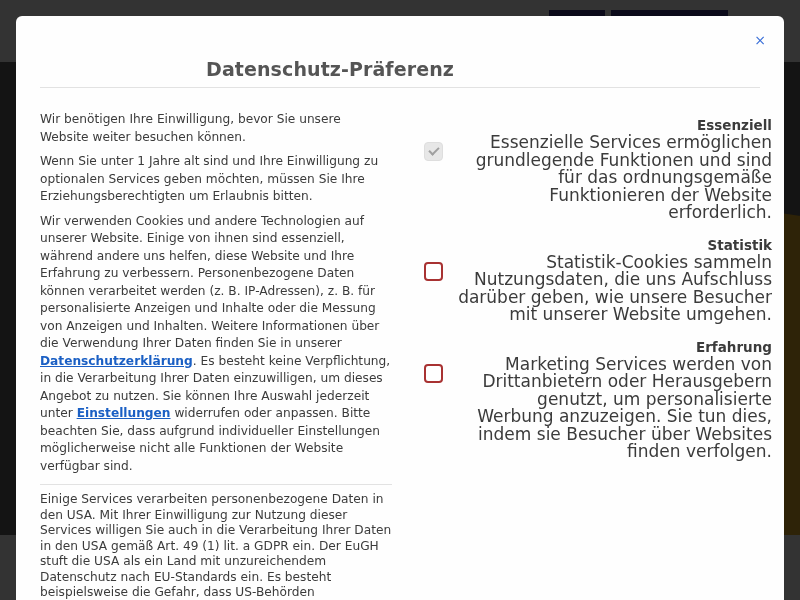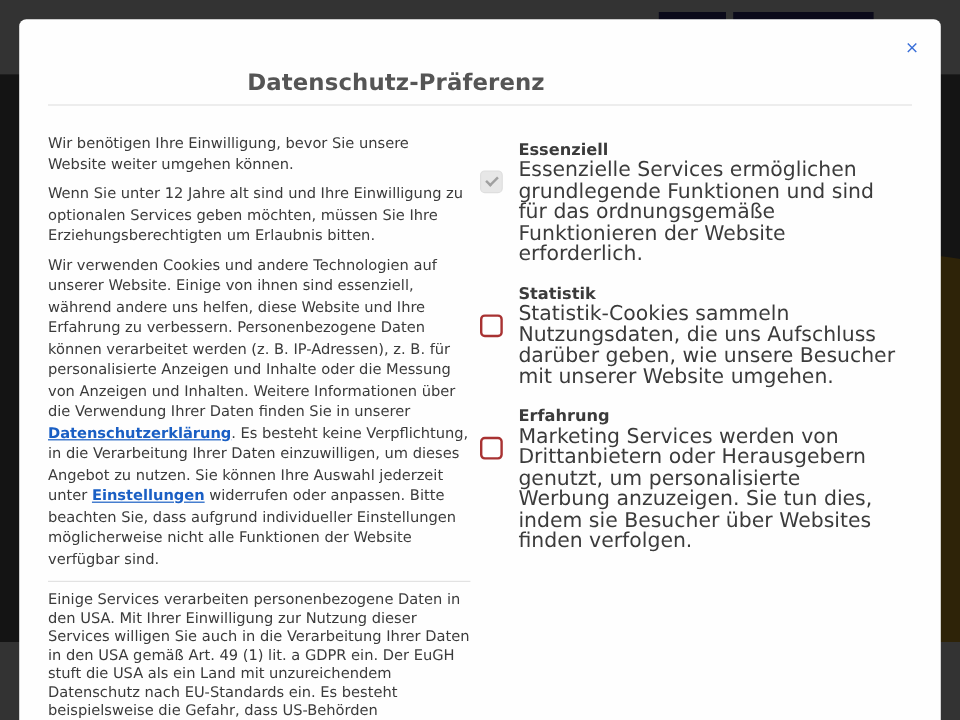--- a/index.html
+++ b/index.html
@@ -31,21 +31,21 @@
 
     .left-col {
       position:absolute; left:24px; top:95px; width:352px;
       font-size:12.2px; line-height:17.5px; color:#3b3b3b;
     }
     .left-col p { margin:0 0 7px 0; }
     .left-col a { color:#1a5fc4; font-weight:bold; }
     .left-rule { height:1px; background:#e2e2e2; margin:9px 0 7px 0; }
     .left-col p.usa { line-height:15.5px; }
 
-    .right-col { position:absolute; left:384px; top:100px; width:348px; }
+    .right-col { position:absolute; left:408px; top:100px; width:348px;text-align:right; }
     .cat { position:relative; padding-left:32px; margin-bottom:14px; }
     .cat-title { font-size:13.5px; font-weight:bold; color:#3b3b3b; line-height:18px; }
     .cat-desc { font-size:17px; line-height:17.5px; color:#3b3b3b; }
     .cb {
       position:absolute; left:0; width:16px; height:16px; border-radius:4px; box-sizing:border-box;
     }
     .cb.checked { background:#e7e7e7; border:1px solid #dedede; top:26px; width:19px; height:19px; }
     .cb.checked::after {
       content:""; position:absolute; left:6px; top:2px; width:4px; height:8px;
       border:solid #a0a0a0; border-width:0 2px 2px 0; transform:rotate(45deg);
@@ -64,22 +64,22 @@
 <div class="bg-footer"></div>
 
 <div class="modal">
   <div class="modal-title">Datenschutz-Präferenz</div>
   <div class="close-btn">
     <span>×</span>
   </div>
   <div class="title-rule"></div>
 
   <div class="left-col">
-    <p>Wir benötigen Ihre Einwilligung, bevor Sie unsere Website weiter umgehen können.</p>
-    <p>Wenn Sie unter 12 Jahre alt sind und Ihre Einwilligung zu optionalen Services geben möchten, müssen Sie Ihre Erziehungsberechtigten um Erlaubnis bitten.</p>
+    <p>Wir benötigen Ihre Einwilligung, bevor Sie unsere Website weiter besuchen können.</p>
+    <p>Wenn Sie unter 1 Jahre alt sind und Ihre Einwilligung zu optionalen Services geben möchten, müssen Sie Ihre Erziehungsberechtigten um Erlaubnis bitten.</p>
     <p><span>Wir verwenden Cookies und andere Technologien auf unserer Website. Einige von ihnen sind essenziell, während andere uns helfen, diese Website und Ihre Erfahrung zu verbessern. Personenbezogene Daten können verarbeitet werden (z. B. IP-Adressen), z. B. für personalisierte Anzeigen und Inhalte oder die Messung von Anzeigen und Inhalten. Weitere Informationen über die Verwendung Ihrer Daten finden Sie in unserer </span><a href="#">Datenschutzerklärung</a><span>. Es besteht keine Verpflichtung, in die Verarbeitung Ihrer Daten einzuwilligen, um dieses Angebot zu nutzen. Sie können Ihre Auswahl jederzeit unter </span><a href="#">Einstellungen</a><span> widerrufen oder anpassen. Bitte beachten Sie, dass aufgrund individueller Einstellungen möglicherweise nicht alle Funktionen der Website verfügbar sind.</span></p>
     <div class="left-rule"></div>
     <p class="usa">Einige Services verarbeiten personenbezogene Daten in den USA. Mit Ihrer Einwilligung zur Nutzung dieser Services willigen Sie auch in die Verarbeitung Ihrer Daten in den USA gemäß Art. 49 (1) lit. a GDPR ein. Der EuGH stuft die USA als ein Land mit unzureichendem Datenschutz nach EU-Standards ein. Es besteht beispielsweise die Gefahr, dass US-Behörden personenbezogene Daten in Überwachungsprogrammen verarbeiten, ohne dass für Europäerinnen und Europäer eine Klagemöglichkeit besteht.</p>
   </div>
 
   <div class="right-col">
     <div class="cat">
       <div class="cb checked"></div>
       <div class="cat-title">Essenziell</div>
       <div class="cat-desc">Essenzielle Services ermöglichen grundlegende Funktionen und sind für das ordnungsgemäße Funktionieren der Website erforderlich.</div>

